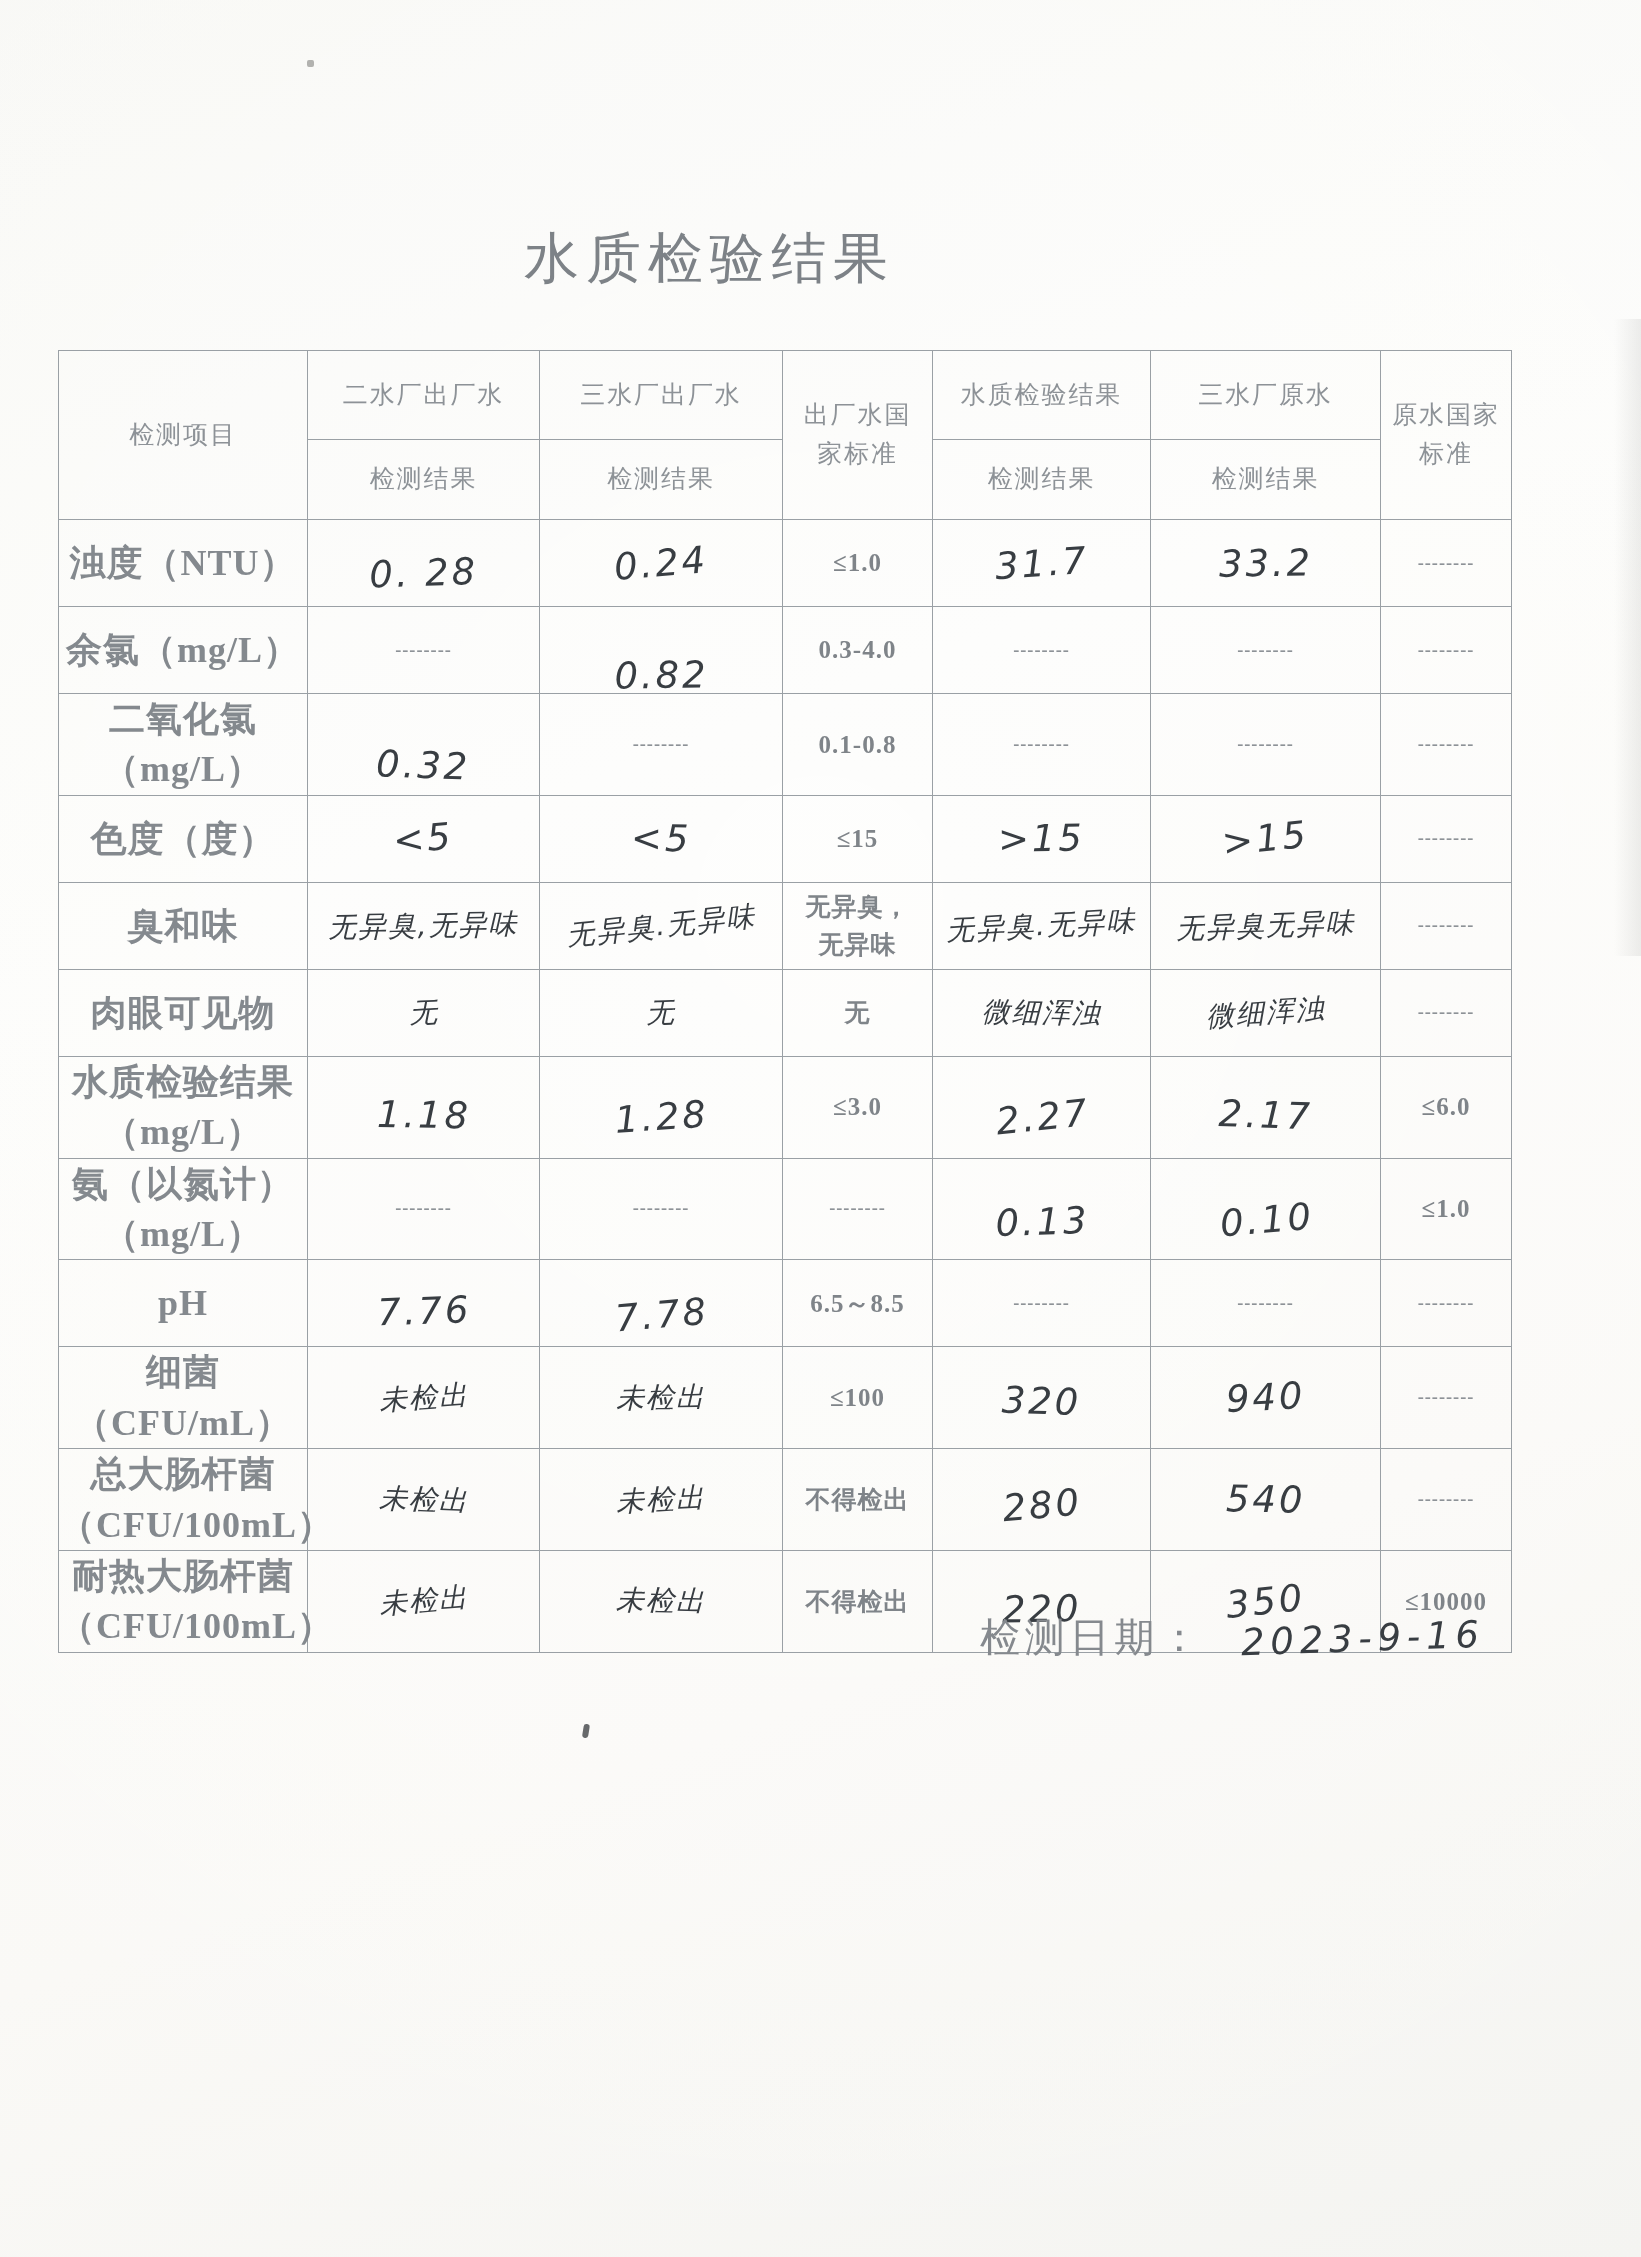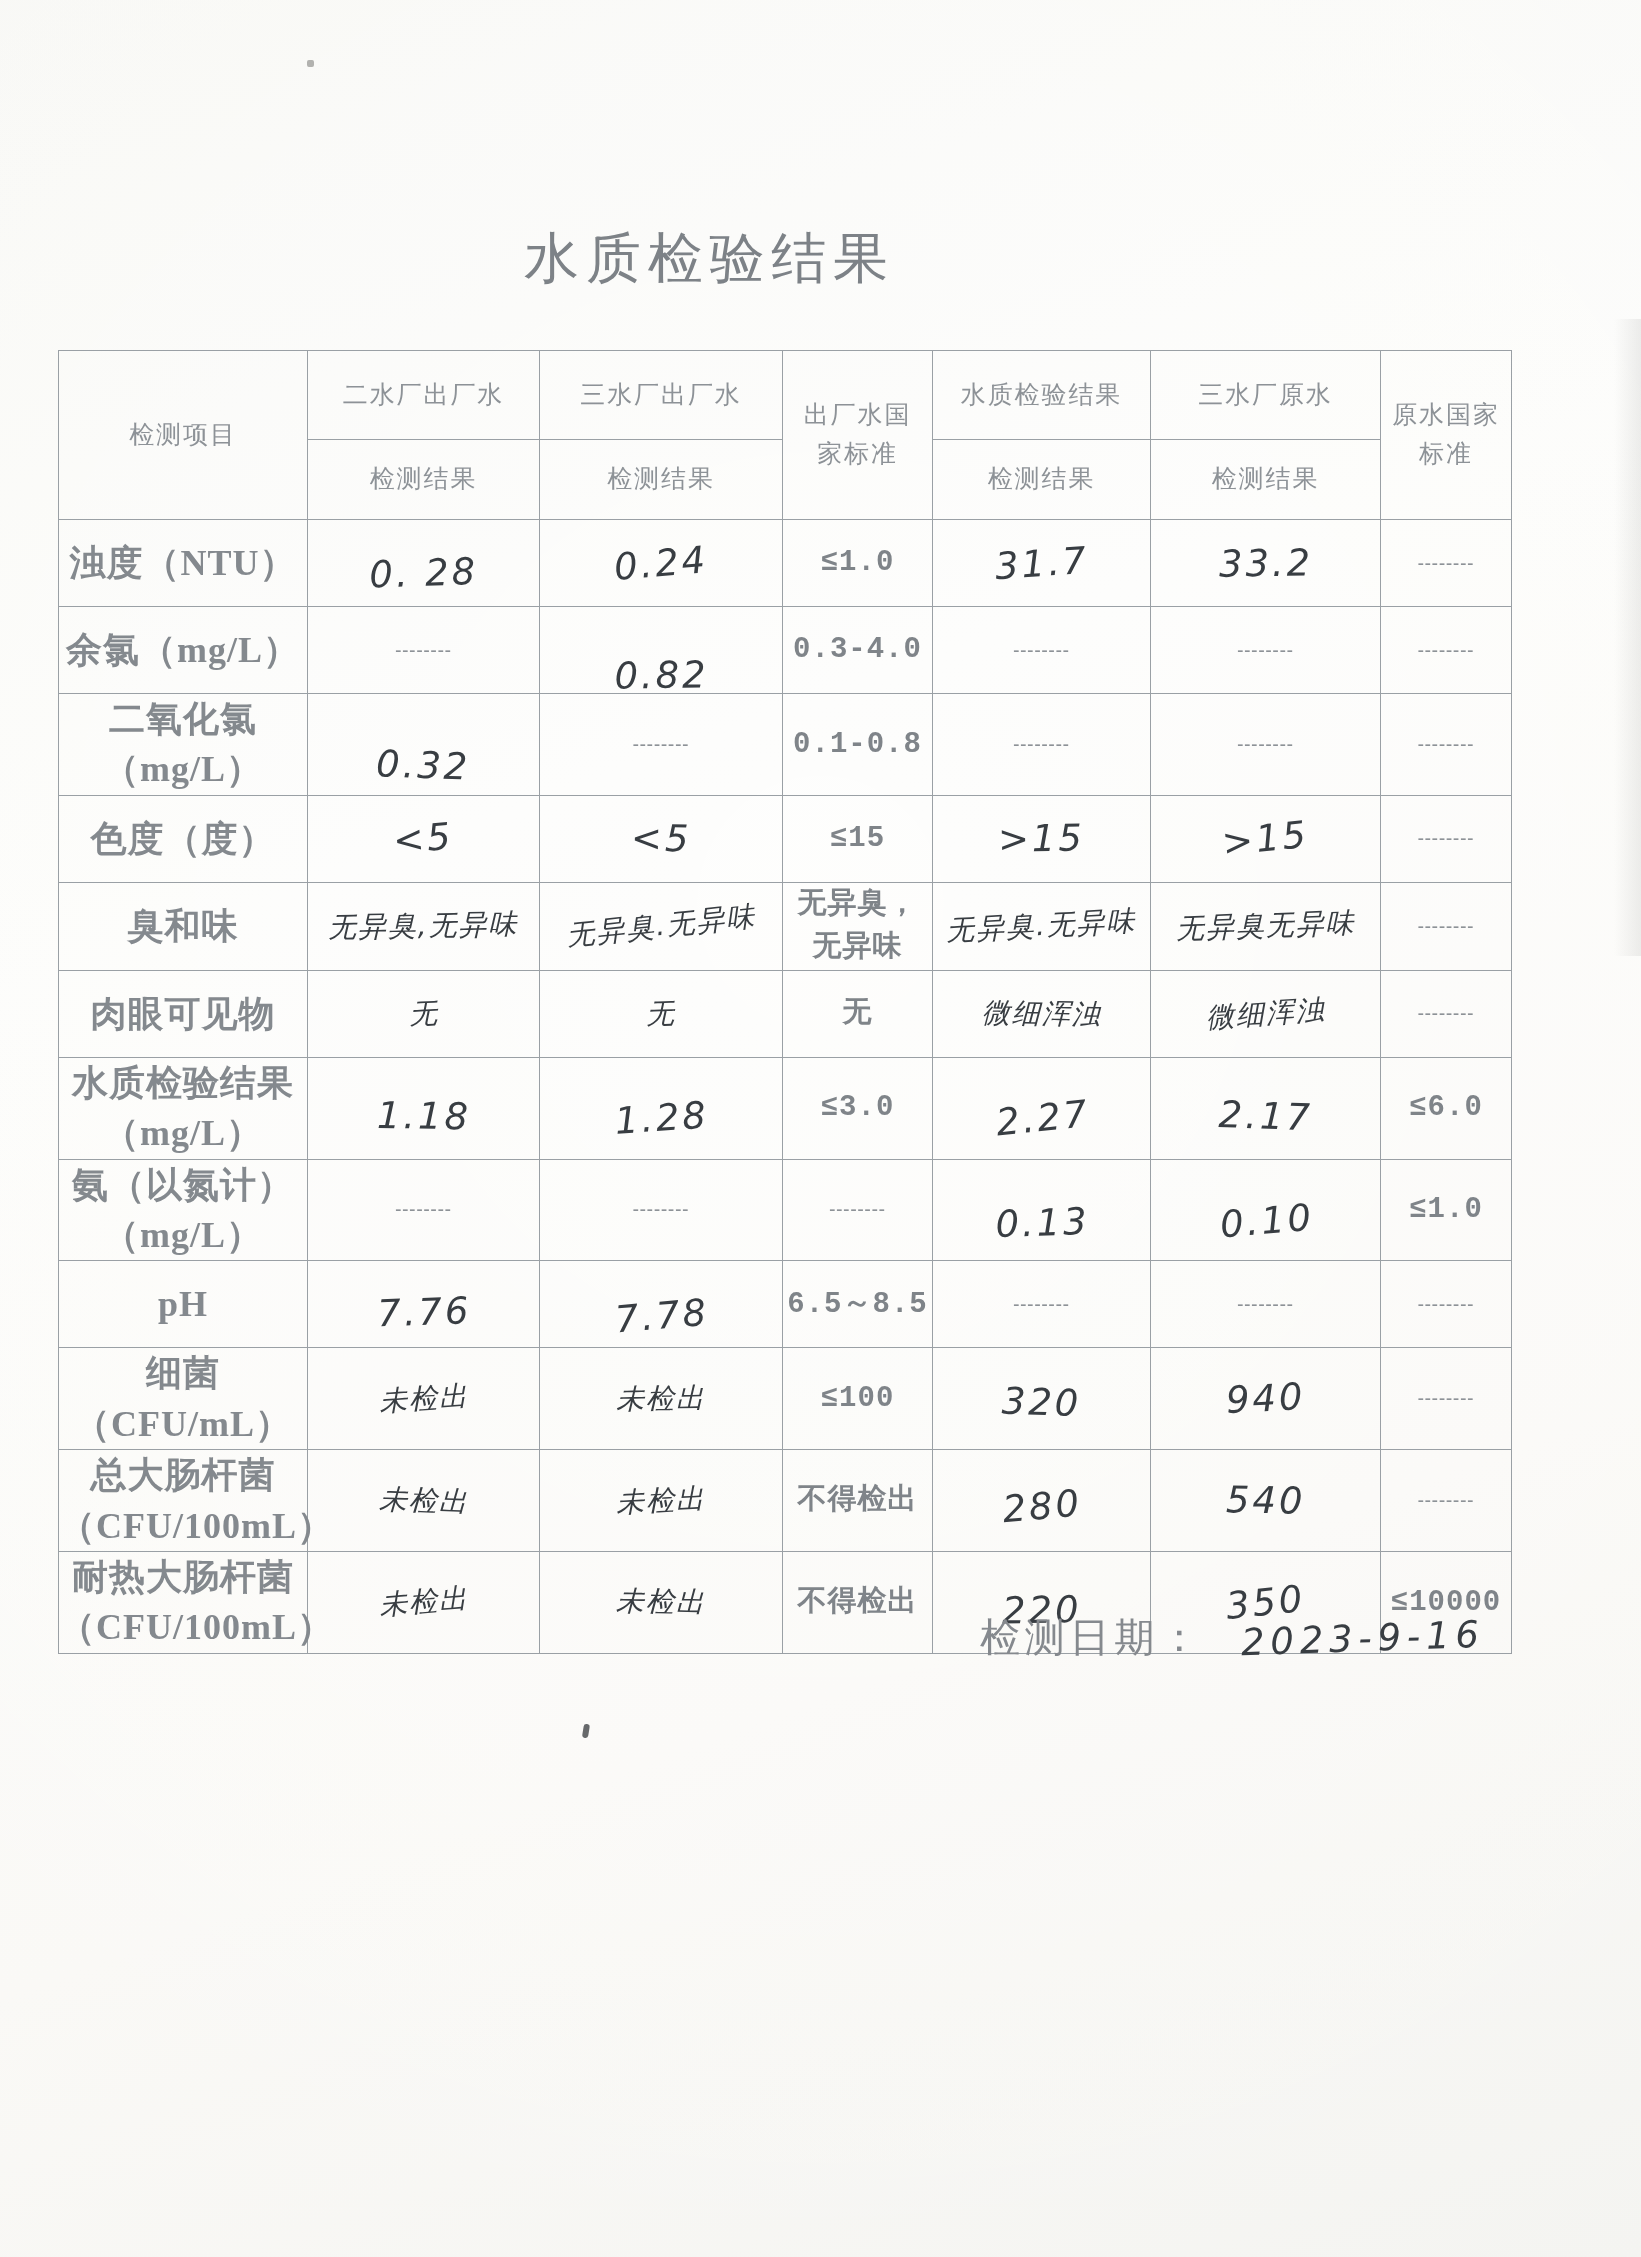--- a/index.html
+++ b/index.html
@@ -18,22 +18,22 @@
     font-size:55px;font-weight:400;color:#7d8287;letter-spacing:6.8px;}
   
   .wq-table{position:absolute;left:58px;top:350px;width:1453px;
     border-collapse:collapse;table-layout:fixed;border:1.9px solid #8d9297;}
   .wq-table th,.wq-table td{border:1px solid #9aa0a5;text-align:center;vertical-align:middle;padding:0;}
   .wq-table thead tr:first-child{height:89px;}
   .wq-table thead tr:last-child{height:80px;font-family:Liberation Serif, serif;}
   .wq-table tbody tr{height:87px;}
   .wq-table th{font-weight:400;color:#8d9297;font-size:25px;letter-spacing:1.9px;white-space:pre-line;line-height:1.55;}
   td.item{font-weight:700;color:#84898e;font-size:36px;letter-spacing:1px;white-space:pre-line;line-height:1.4;}
-  .printed{display:inline-block;font-weight:700;color:#7f8489;font-size:29px;letter-spacing:1px;
-    white-space:pre-line;line-height:1.5;font-family:Liberation Mono, monospace;}
+  .printed{display:inline-block;font-weight:700;color:#7f8489;font-size:25px;letter-spacing:1px;
+    white-space:pre-line;line-height:1.5;}
   .dash{display:inline-block;color:#8d9297;font-size:18.3px;font-weight:700;letter-spacing:1px;}
   .hw{display:inline-block;color:#383d42;font-family:"DejaVu Sans",sans-serif;font-style:italic;}
   .hw-num{font-size:37px;letter-spacing:2.9px;}
   .hw-cn{font-size:28px;letter-spacing:1.9px;}
   
   .date-line{position:absolute;left:980px;top:1610px;white-space:nowrap;}
   .date-label{font-size:40px;color:#85898e;letter-spacing:4.8px;}
   .date-value{font-size:37px;letter-spacing:5.8px;margin-left:33px;transform:rotate(-2deg);}
   
   .speck-top{position:absolute;left:307px;top:60px;width:6.8px;height:6.8px;background:#9a9a97;

